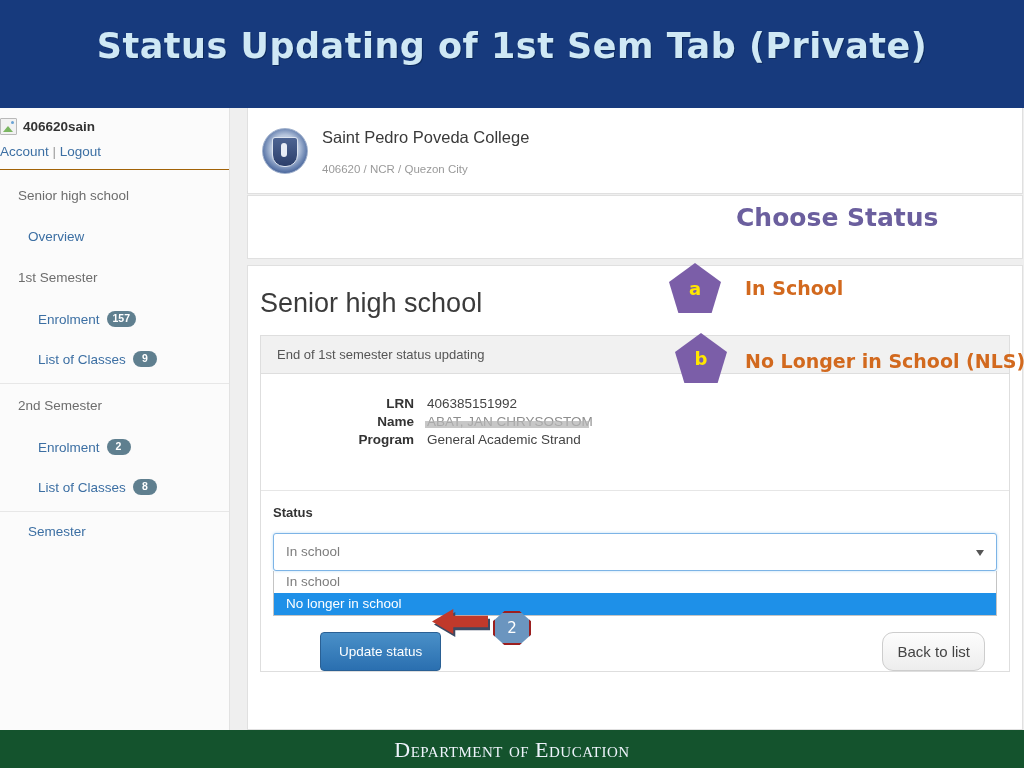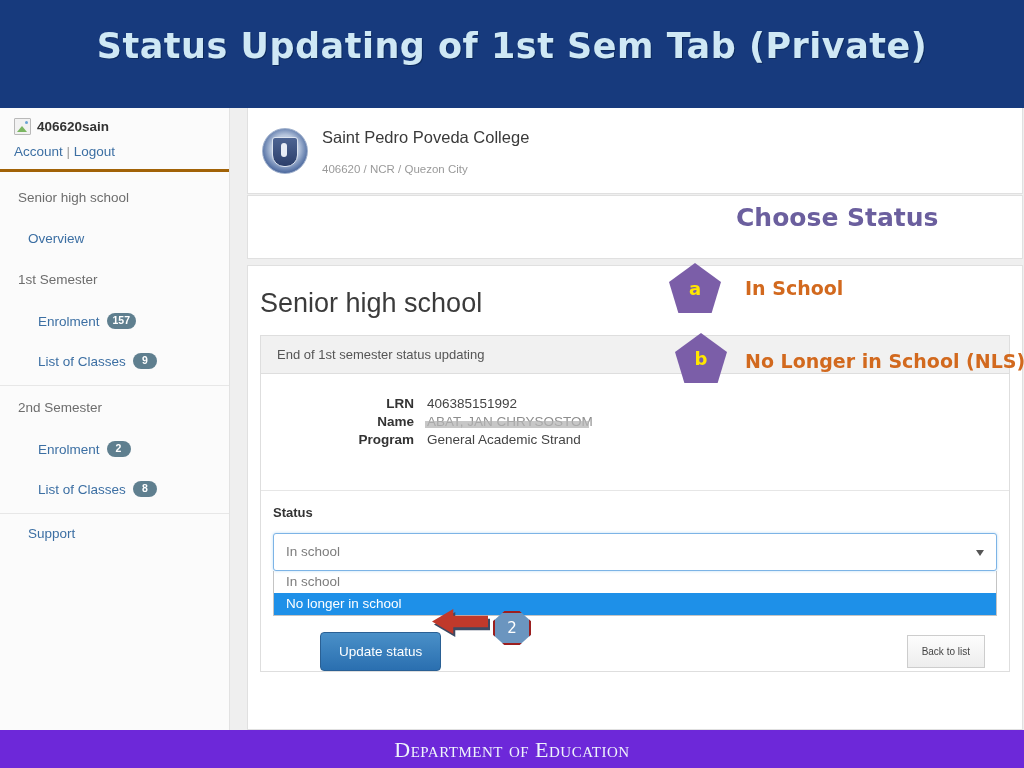--- a/index.html
+++ b/index.html
@@ -49,22 +49,22 @@
   
   .sidebar {
     position: absolute;
     left: 0; top: 0;
     width: 229px;
     height: 622px;
     background: #fbfbfb;
     border-right: 1px solid #e2e2e2;
   }
   .side-user {
-    padding: 10px 0 10px 14px;
-    border-bottom: 3px solid #a16207;
+    padding: 10px 0 10px 0;
+    border-bottom: 1px solid #a16207;
   }
   .user-row {
     display: flex;
     align-items: center;
     gap: 6px;
     margin-bottom: 9px;
   }
   .img-placeholder {
     width: 15px; height: 15px;
     border: 1px solid #b9b9b9;
@@ -319,23 +319,23 @@
     border-radius: 4px;
     color: #fff;
     font-size: 13.5px;
     padding: 11px 18px;
     cursor: pointer;
     margin-left: 35px;
   }
   .btn-default {
     background: linear-gradient(#fdfdfd, #ededed);
     border: 1px solid #cdcdcd;
-    border-radius: 0;
+    border-radius: 11px;
     color: #444;
-    font-size: 10px;
+    font-size: 15px;
     padding: 10px 14px;
     cursor: pointer;
   }
 
   
   .choose-status-label {
     position: absolute;
     left: 736px; top: 203px;
     font-family: "DejaVu Sans", sans-serif;
     font-size: 25px;
@@ -397,21 +397,21 @@
     font-size: 15px;
     color: #ffffff;
   }
 
   
   .footer-bar {
     position: absolute;
     left: 0; top: 730px;
     width: 1024px;
     height: 38px;
-    background: #6d28d9;
+    background: #14532d;
   }
   .footer-text {
     position: absolute;
     left: 0; top: 7px;
     width: 1024px;
     text-align: center;
     font-family: "Liberation Serif", serif;
     font-variant: small-caps;
     font-size: 22px;
     color: #eef3fb;
@@ -469,21 +469,21 @@
         <span class="badge">2</span>
       </div>
       <div class="nav-item sub">
         <span>List of Classes</span>
         <span class="badge">8</span>
       </div>
 
       <div class="nav-sep"></div>
 
       <div class="nav-item">
-        <span>Support</span>
+        <span>Semester</span>
       </div>
     </div>
   </div>
 
   <div class="content">
 
     <div class="panel panel-school">
       <div class="seal"></div>
       <div class="school-text">
         <div class="school-name">Saint Pedro Poveda College</div>

